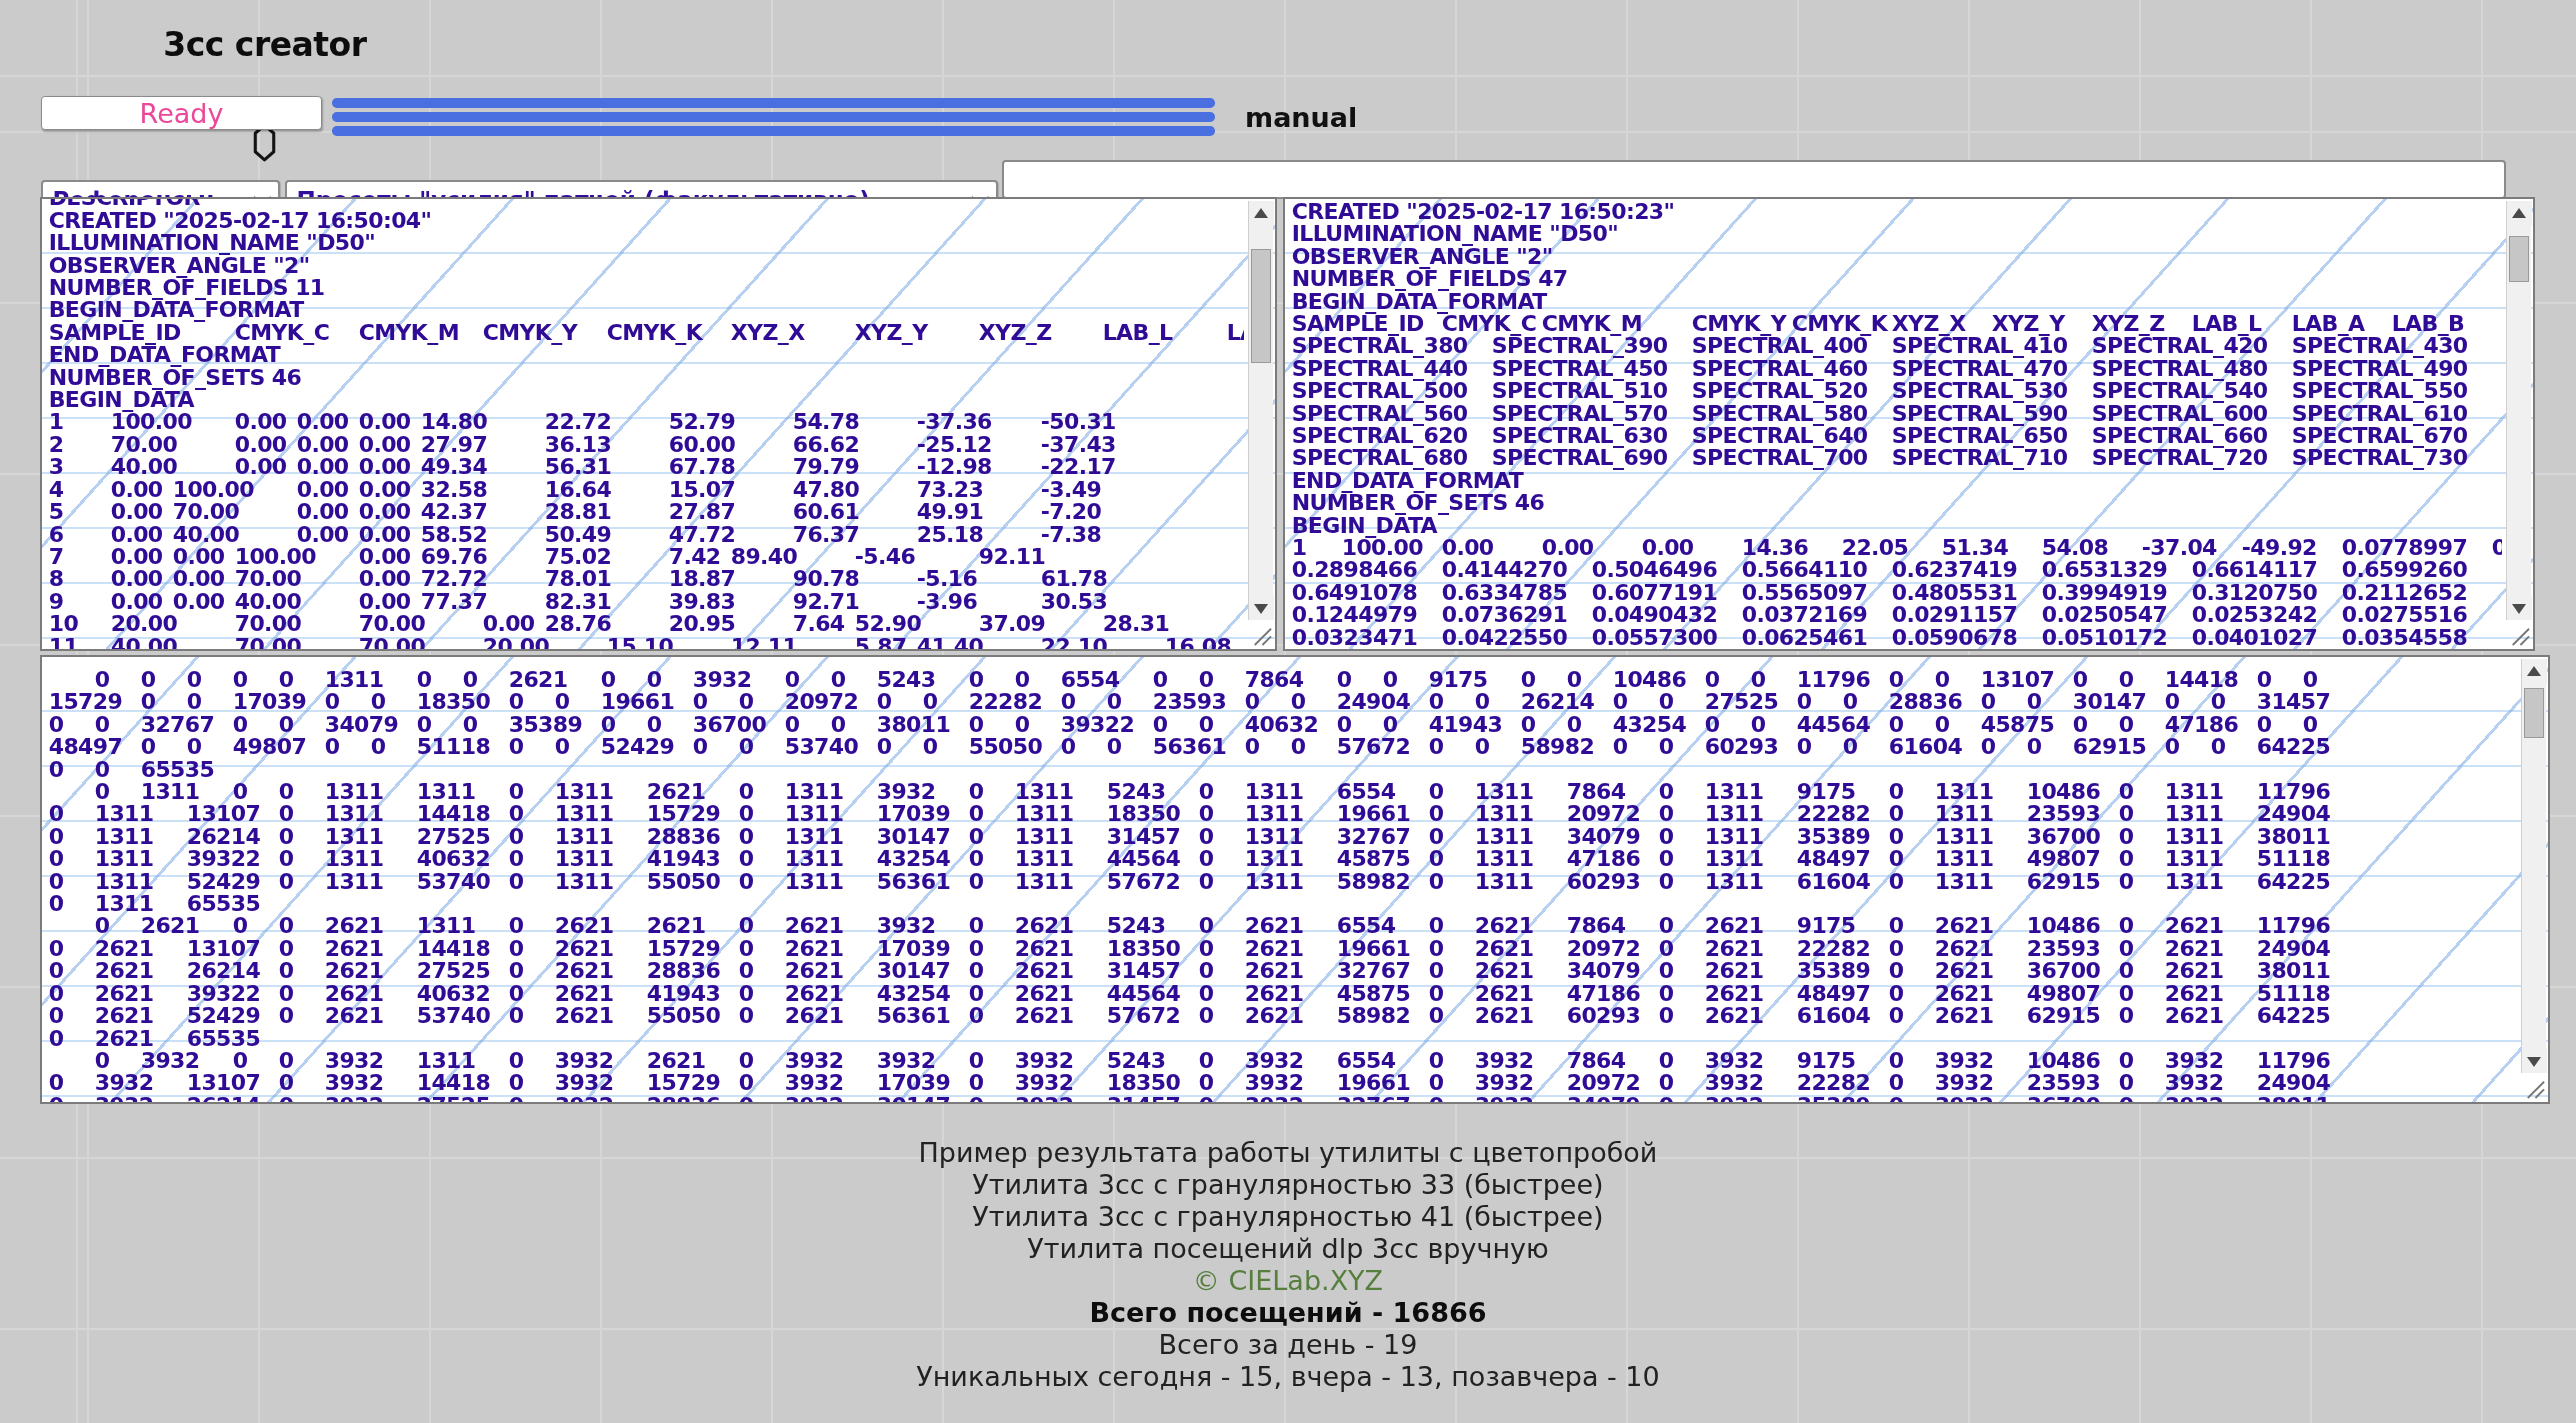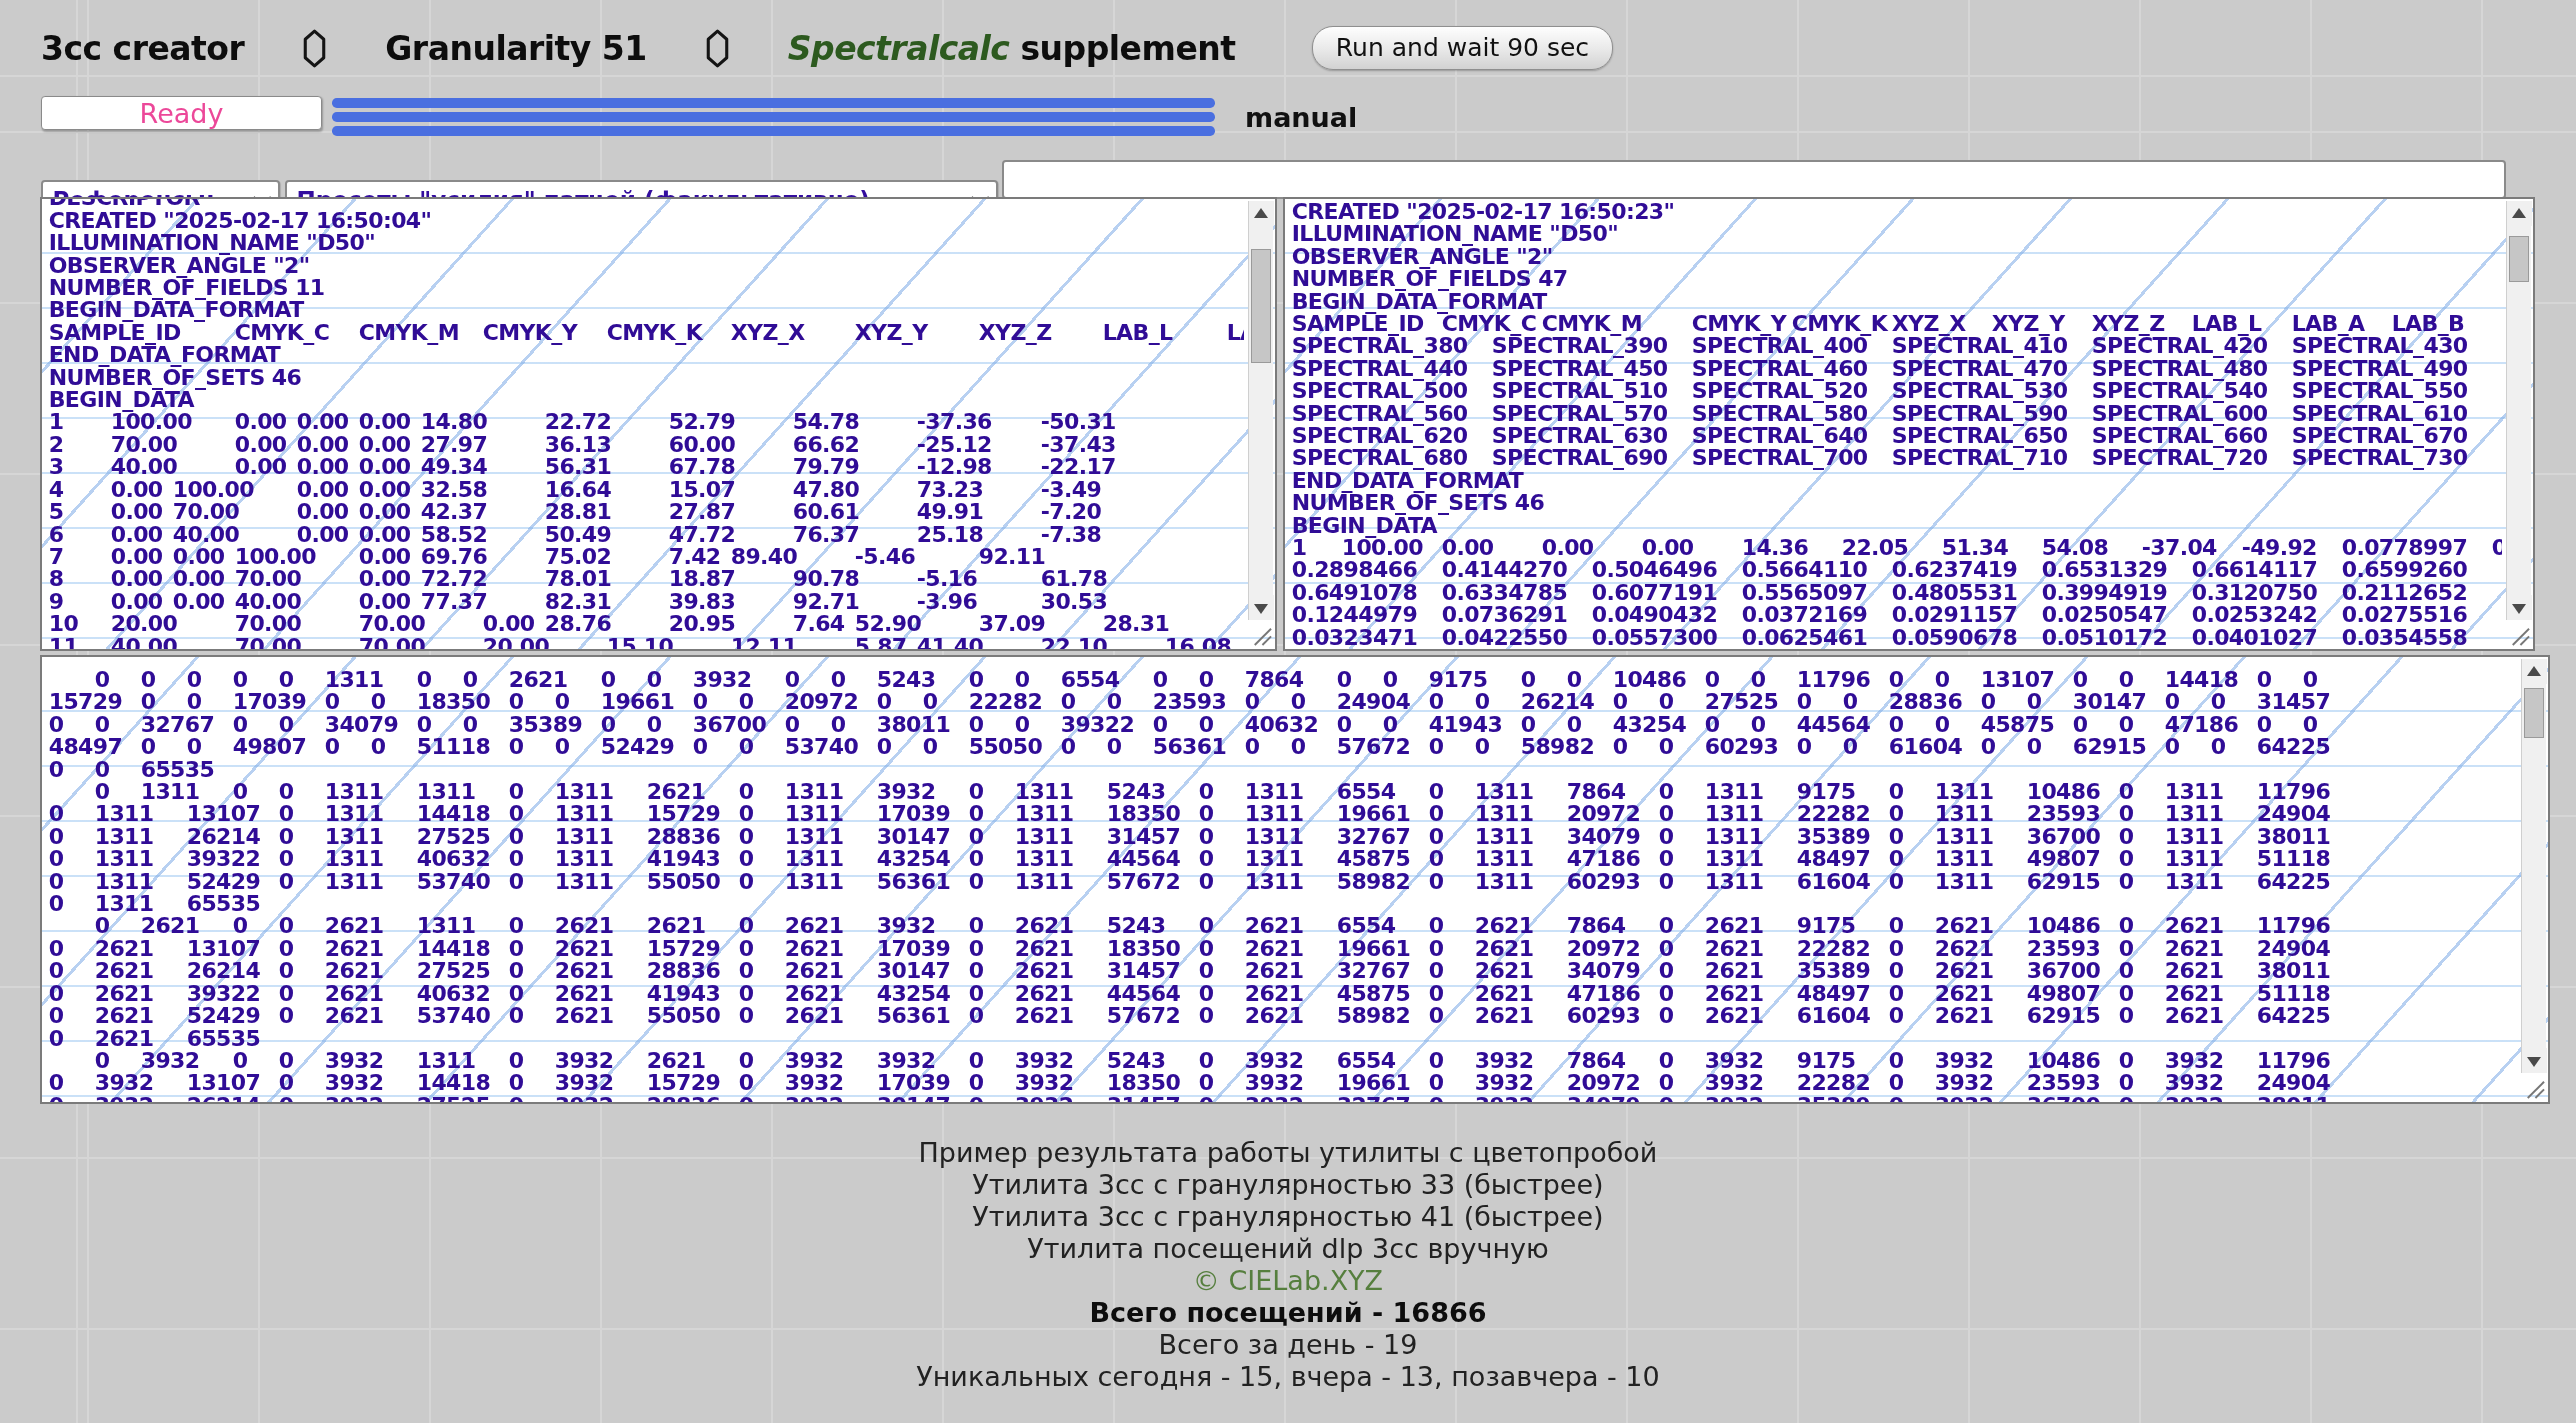--- a/index.html
+++ b/index.html
@@ -9,21 +9,21 @@
     background:
       repeating-linear-gradient(90deg, #d6d6d6 0 1.9px, transparent 1.9px 171px),
       repeating-linear-gradient(0deg, #d6d6d6 0 1.9px, transparent 1.9px 171px),
       #cbcbcb;
     background-position: 87px 77px, 87px 77px;
     position:relative;
   }
   .abs { position:absolute; }
 
   
-  .header { position:absolute; left:41px; top:25px; height:46px; display:flex; align-items:center; gap:59px; }
+  .header { position:absolute; left:41px; top:25px; height:46px; display:flex; align-items:center; gap:59px;flex-direction:column; }
   .h-title { font-size:33px; font-weight:bold; color:#0d0d0d; letter-spacing:-0.5px; }
   .hexwrap { display:flex; align-items:center; }
   .h-suppl-green { color:#2d5a1f;font-style:italic; }
   .run-btn {
     margin-left:17.3px;
     font-family:"DejaVu Sans", sans-serif;
     font-size:25px; color:#111;
     padding:5.8px 23px 7.7px 23px;
     border:1.9px solid #8f8f8f; border-radius:21px;
     background:linear-gradient(#fefefe, #e8e8e8 55%, #d2d2d2);

